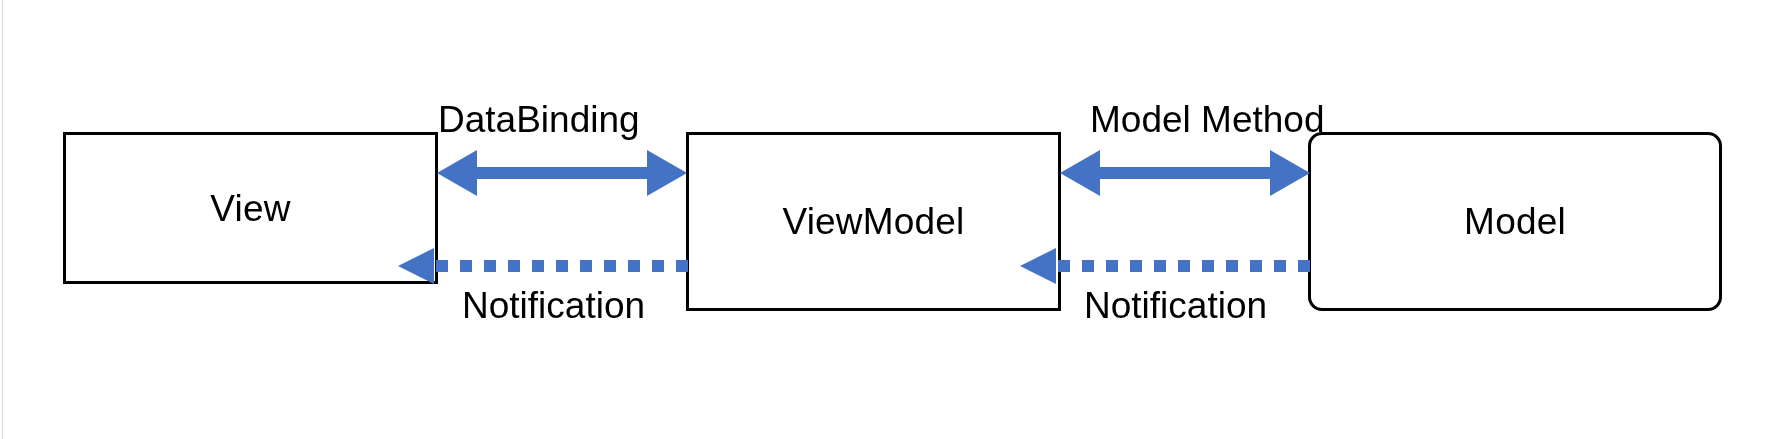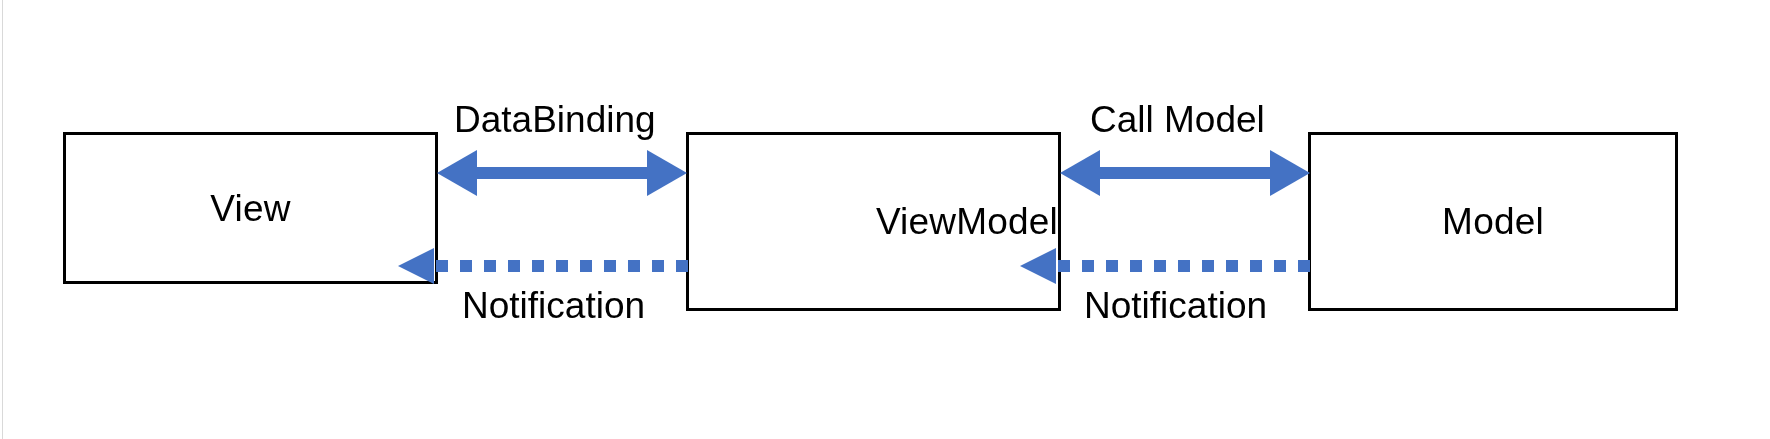--- a/index.html
+++ b/index.html
@@ -39,22 +39,22 @@
   .node-label {
     font-size: 37px;
     line-height: 1;
     color: #000000;
     font-weight: normal;
     letter-spacing: 0.2px;
     white-space: nowrap;
   }
 
   #box-view      { left: 63px;   top: 132px; width: 375px; height: 152px; }
-  #box-viewmodel { left: 686px;  top: 132px; width: 375px; height: 179px; justify-content: flex-end; }
-  #box-model     { left: 1308px; top: 132px; width: 370px; height: 179px; }
+  #box-viewmodel { left: 686px;  top: 132px; width: 375px; height: 179px; }
+  #box-model     { left: 1308px; top: 132px; width: 414px; height: 179px; border-radius: 14px; }
 
   
   .arrow-wrap {
     position: absolute;
   }
   .arrow-wrap svg { display: block; }
 
   #arrow-binding      { left: 432px;  top: 148px; }
   #arrow-notif-left   { left: 392px;  top: 243px; }
   #arrow-callmethod   { left: 1056px; top: 148px; }
@@ -67,21 +67,21 @@
   #arrow-notif-right { left: 1020px; top: 246px; }
 
   
   .edge-label {
     position: absolute;
     font-size: 37px;
     line-height: 1;
     color: #000000;
     white-space: nowrap;
   }
-  #label-databinding { left: 454px;  top: 101px; }
+  #label-databinding { left: 438px;  top: 101px; }
   #label-callmethod  { left: 1090px; top: 101px; }
   #label-notif-left  { left: 462px;  top: 287px; }
   #label-notif-right { left: 1084px; top: 287px; }
 </style>
 </head>
 <body>
 
 <div id="canvas">
 
   <div class="page-edge"></div>
@@ -114,21 +114,21 @@
     <svg width="292" height="40" viewBox="0 0 292 40" xmlns="http://www.w3.org/2000/svg">
       <g fill="#4472C4">
         <polygon points="0,20 36,2 36,38"></polygon>
         <line x1="38" y1="20" x2="292" y2="20" stroke="#4472C4" stroke-width="12" stroke-dasharray="12 12" stroke-linecap="butt"></line>
       </g>
     </svg>
   </div>
 
   <div class="edge-label" id="label-notif-left">Notification</div>
 
-  <div class="edge-label" id="label-callmethod">Call Model</div>
+  <div class="edge-label" id="label-callmethod">Model Method</div>
 
   <div class="arrow-wrap" id="arrow-callmethod">
     <svg width="250" height="46" viewBox="0 0 250 46" xmlns="http://www.w3.org/2000/svg">
       <g fill="#4472C4">
         <polygon points="0,23 40,0 40,46"></polygon>
         <rect x="38" y="17" width="174" height="12"></rect>
         <polygon points="250,23 210,0 210,46"></polygon>
       </g>
     </svg>
   </div>

